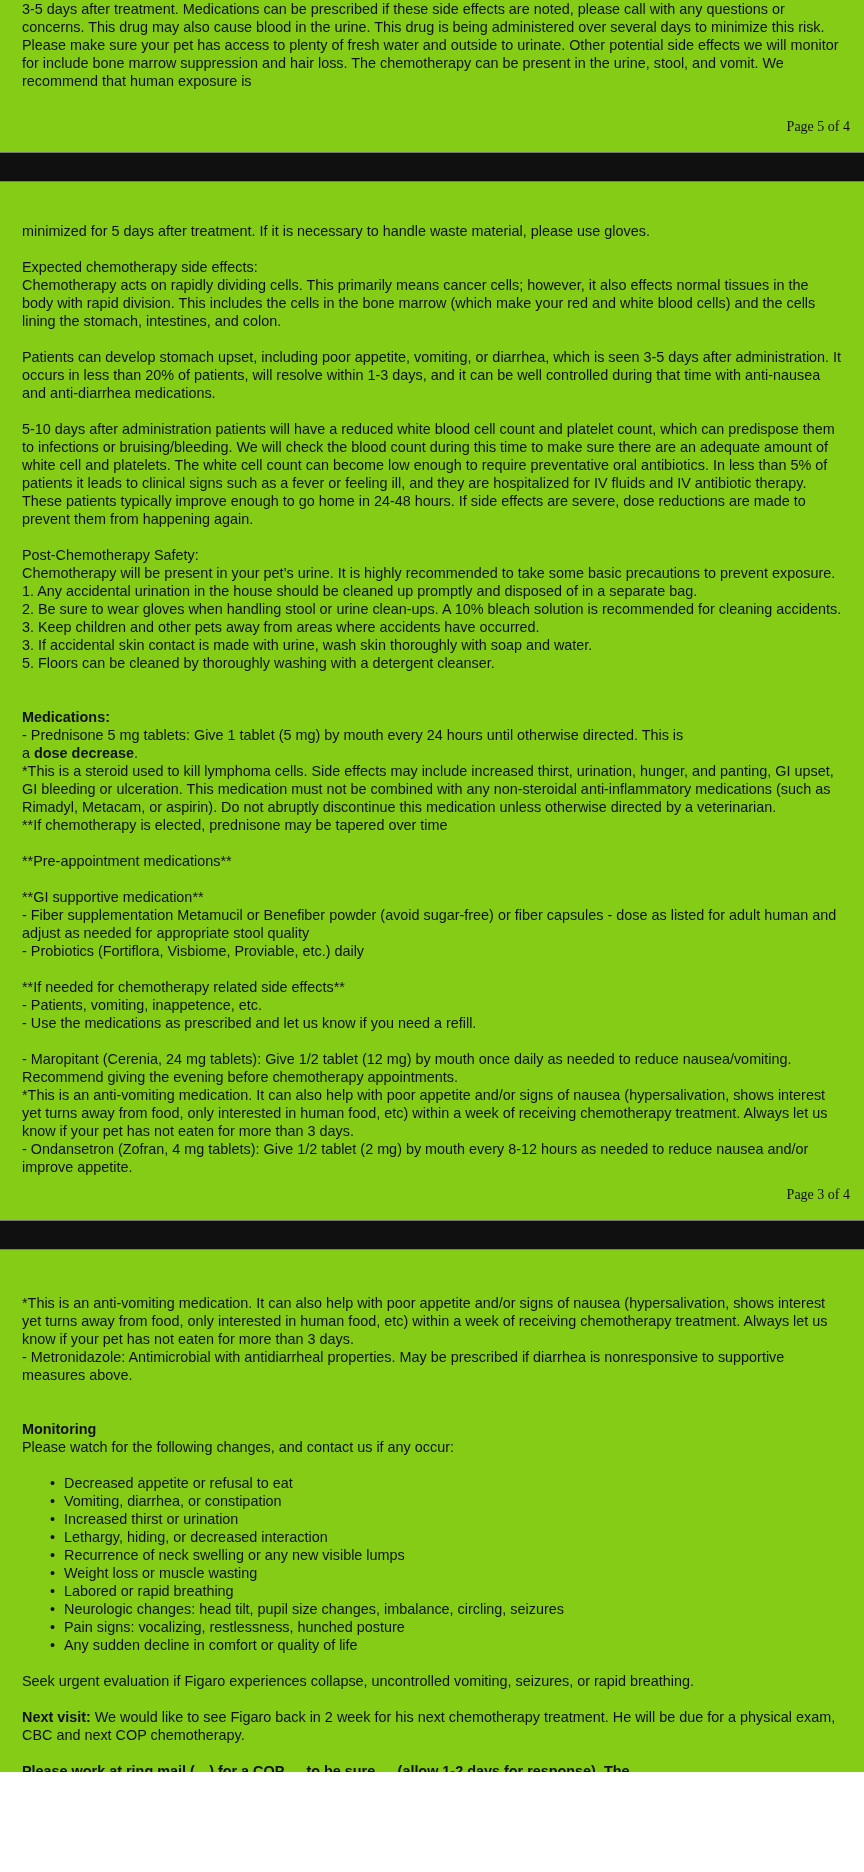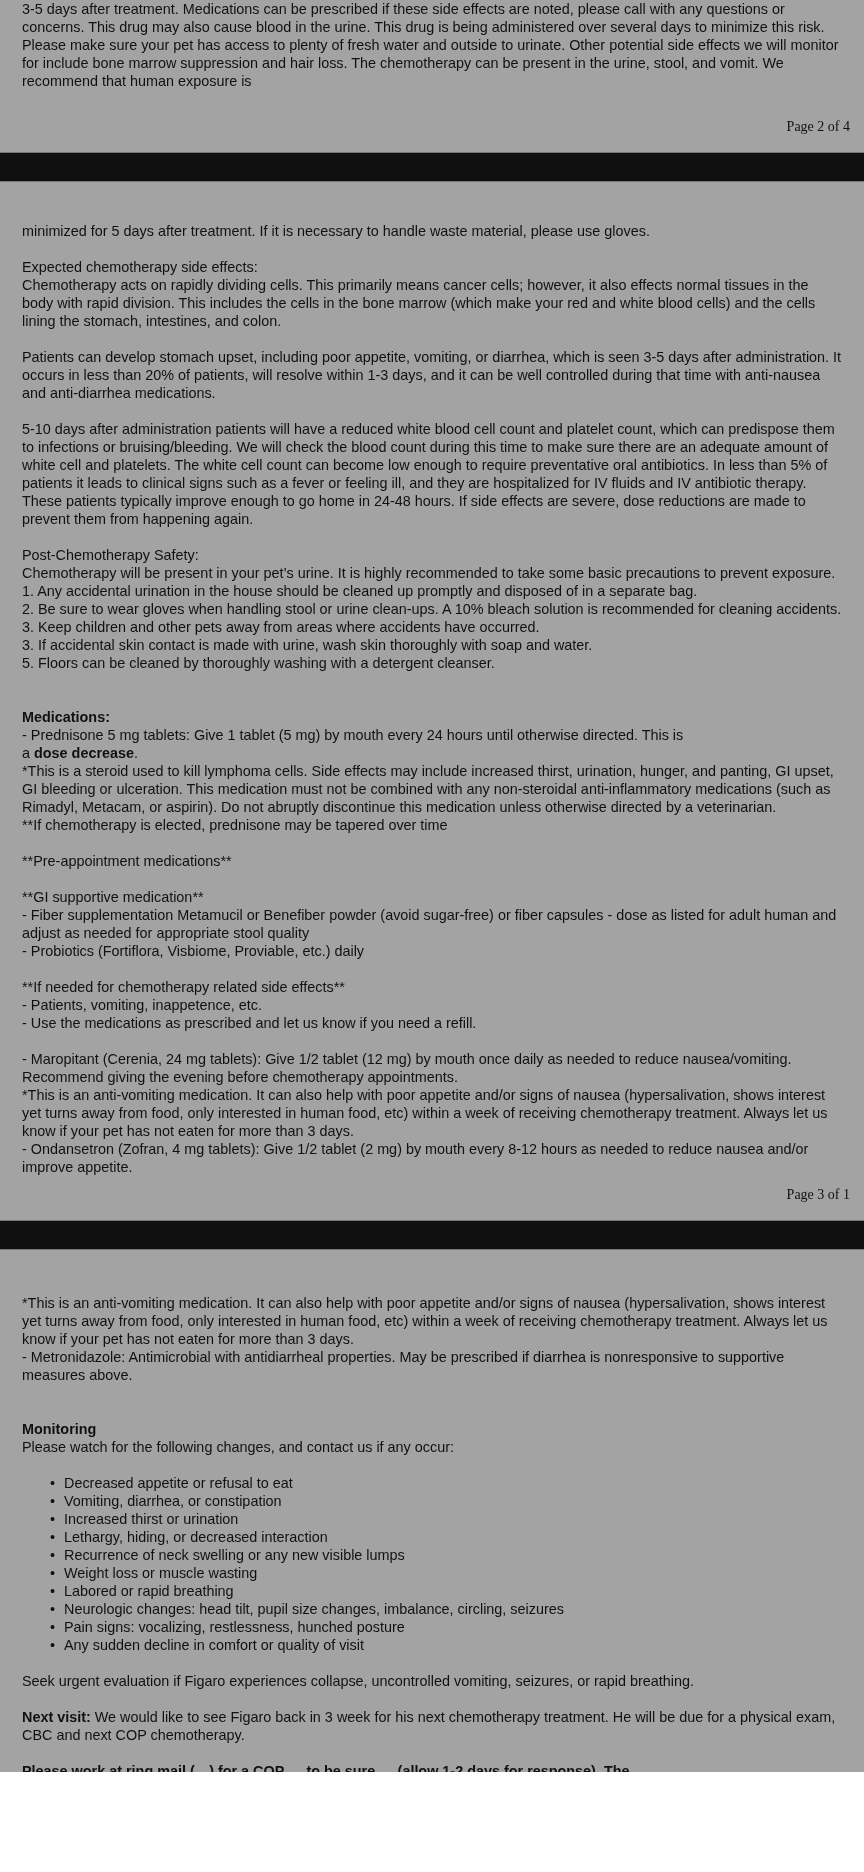--- a/index.html
+++ b/index.html
@@ -9,21 +9,21 @@
       overflow: hidden;
       background: #ffffff;
       color: #111111;
       font-family: "Liberation Sans", sans-serif;
       font-size: 14.4px;
       line-height: 18px;
       position: relative;
     }
     .page {
       position: relative;
-      background: #a3a3a3;
+      background: #84cc16;
     }
     .content { padding: 0 22px; }
     p { margin: 0; }
     .gap { height: 18px; }
     .gap-lg { height: 36px; }
     .page-number {
       font-family: "Liberation Serif", serif;
       font-size: 14px;
       text-align: right;
       padding-right: 14px;
@@ -49,21 +49,21 @@
     .cut { height: 10px; overflow: hidden; font-weight: bold; }
   </style>
 </head>
 <body>
 
 <div class="page">
   <div class="content" style="padding-top:0;">
     <p>3-5 days after treatment. Medications can be prescribed if these side effects are noted, please call with any questions or concerns. This drug may also cause blood in the urine. This drug is being administered over several days to minimize this risk. Please make sure your pet has access to plenty of fresh water and outside to urinate. Other potential side effects we will monitor for include bone marrow suppression and hair loss. The chemotherapy can be present in the urine, stool, and vomit. We recommend that human exposure is</p>
   </div>
   <div style="height:28px;"></div>
-  <div class="page-number">Page 2 of 4</div>
+  <div class="page-number">Page 5 of 4</div>
   <div style="height:16px;"></div>
 </div>
 
 <div class="page-break"></div>
 
 <div class="page">
   <div class="content">
     <div style="height:40px;"></div>
     <p>minimized for 5 days after treatment. If it is necessary to handle waste material, please use gloves.</p>
     <div class="gap"></div>
@@ -103,21 +103,21 @@
     <p>**If needed for chemotherapy related side effects**</p>
     <p>- Patients, vomiting, inappetence, etc.</p>
     <p>- Use the medications as prescribed and let us know if you need a refill.</p>
     <div class="gap"></div>
 
     <p>- Maropitant (Cerenia, 24 mg tablets): Give 1/2 tablet (12 mg) by mouth once daily as needed to reduce nausea/vomiting.  Recommend giving the evening before chemotherapy appointments.</p>
     <p>*This is an anti-vomiting medication. It can also help with poor appetite and/or signs of nausea (hypersalivation, shows interest yet turns away from food, only interested in human food, etc) within a week of receiving chemotherapy treatment. Always let us know if your pet has not eaten for more than 3 days.</p>
     <p>- Ondansetron (Zofran, 4 mg tablets): Give 1/2 tablet (2 mg) by mouth every 8-12 hours as needed to reduce nausea and/or improve appetite.</p>
   </div>
   <div style="height:10px;"></div>
-  <div class="page-number">Page 3 of 1</div>
+  <div class="page-number">Page 3 of 4</div>
   <div style="height:16px;"></div>
 </div>
 
 <div class="page-break"></div>
 
 <div class="page">
   <div class="content">
     <div style="height:44px;"></div>
     <p>*This is an anti-vomiting medication. It can also help with poor appetite and/or signs of nausea (hypersalivation, shows interest yet turns away from food, only interested in human food, etc) within a week of receiving chemotherapy treatment. Always let us know if your pet has not eaten for more than 3 days.</p>
     <p>- Metronidazole: Antimicrobial with antidiarrheal properties. May be prescribed if diarrhea is nonresponsive to supportive measures above.</p>
@@ -129,24 +129,24 @@
     <ul class="monitor-list">
       <li><span class="bullet">•</span><span>Decreased appetite or refusal to eat</span></li>
       <li><span class="bullet">•</span><span>Vomiting, diarrhea, or constipation</span></li>
       <li><span class="bullet">•</span><span>Increased thirst or urination</span></li>
       <li><span class="bullet">•</span><span>Lethargy, hiding, or decreased interaction</span></li>
       <li><span class="bullet">•</span><span>Recurrence of neck swelling or any new visible lumps</span></li>
       <li><span class="bullet">•</span><span>Weight loss or muscle wasting</span></li>
       <li><span class="bullet">•</span><span>Labored or rapid breathing</span></li>
       <li><span class="bullet">•</span><span>Neurologic changes: head tilt, pupil size changes, imbalance, circling, seizures</span></li>
       <li><span class="bullet">•</span><span>Pain signs: vocalizing, restlessness, hunched posture</span></li>
-      <li><span class="bullet">•</span><span>Any sudden decline in comfort or quality of visit</span></li>
+      <li><span class="bullet">•</span><span>Any sudden decline in comfort or quality of life</span></li>
     </ul>
     <div class="gap"></div>
 
     <p>Seek urgent evaluation if Figaro experiences collapse, uncontrolled vomiting, seizures, or rapid breathing.</p>
     <div class="gap"></div>
 
-    <p><b>Next visit:</b><span> We would like to see Figaro back in 3 week for his next chemotherapy treatment. He will be due for a physical exam, CBC and next COP chemotherapy.</span></p>
+    <p><b>Next visit:</b><span> We would like to see Figaro back in 2 week for his next chemotherapy treatment. He will be due for a physical exam, CBC and next COP chemotherapy.</span></p>
     <div class="gap"></div>
     <p class="cut">Please work at ring mail (…) for a COP … to be sure … (allow 1-2 days for response). The</p>
   </div>
 </div>
 
 </body></html>

